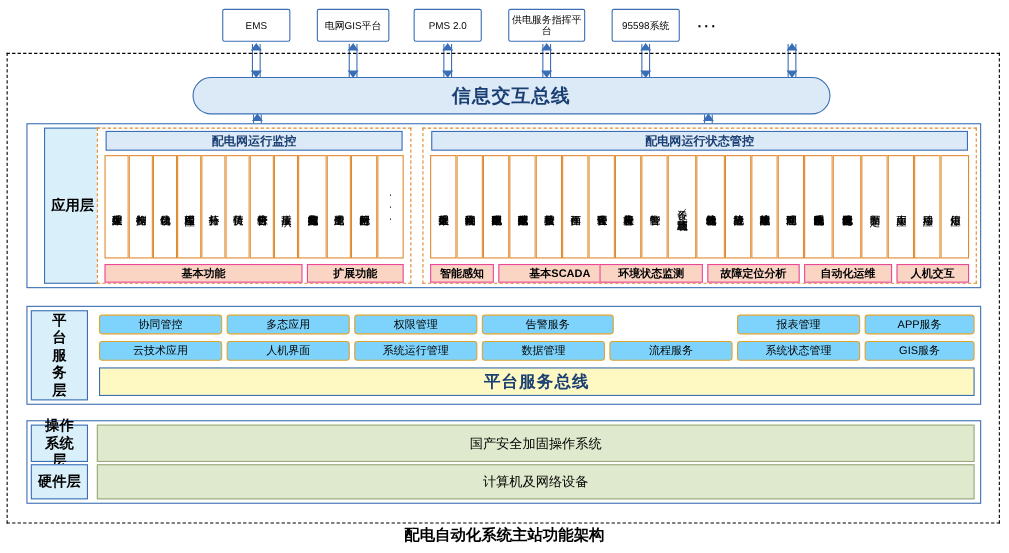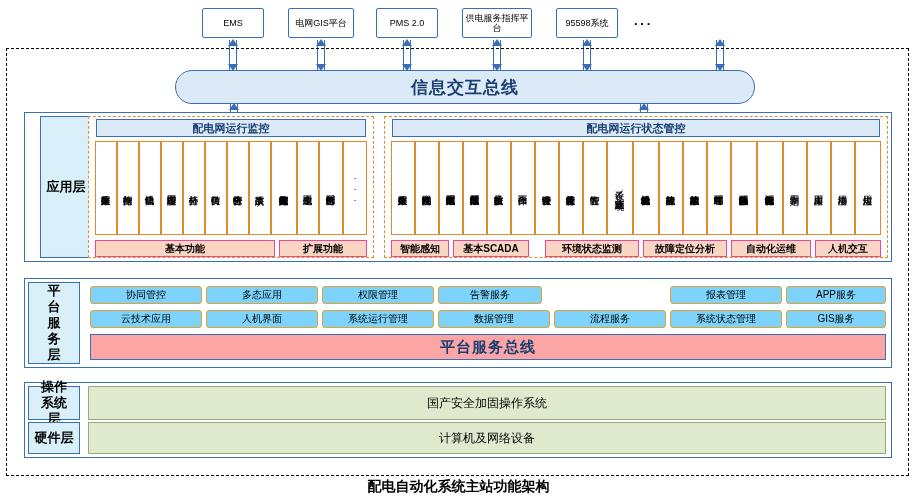--- a/index.html
+++ b/index.html
@@ -95,21 +95,21 @@
   .plat-outer{
     position:absolute;left:24px;top:278px;width:868px;height:90px;
     border:1px solid #3b6fb5;box-sizing:border-box;background:#fff;
   }
   .plat-cell{
     position:absolute;height:18px;background:#7dd3fc;border:1px solid #e0a32e;
     border-radius:3px;display:flex;align-items:center;justify-content:center;
     font-size:10px;color:#000;box-sizing:border-box;
   }
   .plat-bus{
-    position:absolute;height:26px;background:#fca5a5;border:1px solid #3b6fb5;
+    position:absolute;height:26px;background:#fef9c3;border:1px solid #3b6fb5;
     display:flex;align-items:center;justify-content:center;
     font-size:15px;font-weight:bold;color:#1a3f73;box-sizing:border-box;letter-spacing:1px;
   }
 
   
   .green-bar{
     position:absolute;background:#dfe9cd;border:1px solid #9aa87c;
     display:flex;align-items:center;justify-content:center;
     font-size:12px;color:#000;box-sizing:border-box;
   }
@@ -324,21 +324,21 @@
         <span class="vtext">移动应用</span>
       </div>
     <div class="vcell" style="left:464px;width:26px;">
         <span class="vtext">短信应用</span>
       </div>
   </div>
 
   <div class="func-tag" style="left:391px;top:240px;width:58px;">
     <span>智能感知</span>
   </div>
-  <div class="func-tag" style="left:453px;top:240px;width:76px;">
+  <div class="func-tag" style="left:453px;top:240px;width:112px;">
     <span>基本SCADA</span>
   </div>
   <div class="func-tag" style="left:545px;top:240px;width:94px;">
     <span>环境状态监测</span>
   </div>
   <div class="func-tag" style="left:643px;top:240px;width:84px;">
     <span>故障定位分析</span>
   </div>
   <div class="func-tag" style="left:731px;top:240px;width:80px;">
     <span>自动化运维</span>
@@ -354,21 +354,21 @@
 
   <div class="plat-cell" style="left:90px;top:286px;width:112px;">
       <span>协同管控</span>
     </div>
   <div class="plat-cell" style="left:206px;top:286px;width:112px;">
       <span>多态应用</span>
     </div>
   <div class="plat-cell" style="left:322px;top:286px;width:112px;">
       <span>权限管理</span>
     </div>
-  <div class="plat-cell" style="left:438px;top:286px;width:104px;">
+  <div class="plat-cell" style="left:438px;top:286px;width:120px;">
       <span>告警服务</span>
     </div>
   <div class="plat-cell" style="left:670px;top:286px;width:112px;">
       <span>报表管理</span>
     </div>
   <div class="plat-cell" style="left:786px;top:286px;width:100px;">
       <span>APP服务</span>
     </div>
 
   <div class="plat-cell" style="left:90px;top:310px;width:112px;">

